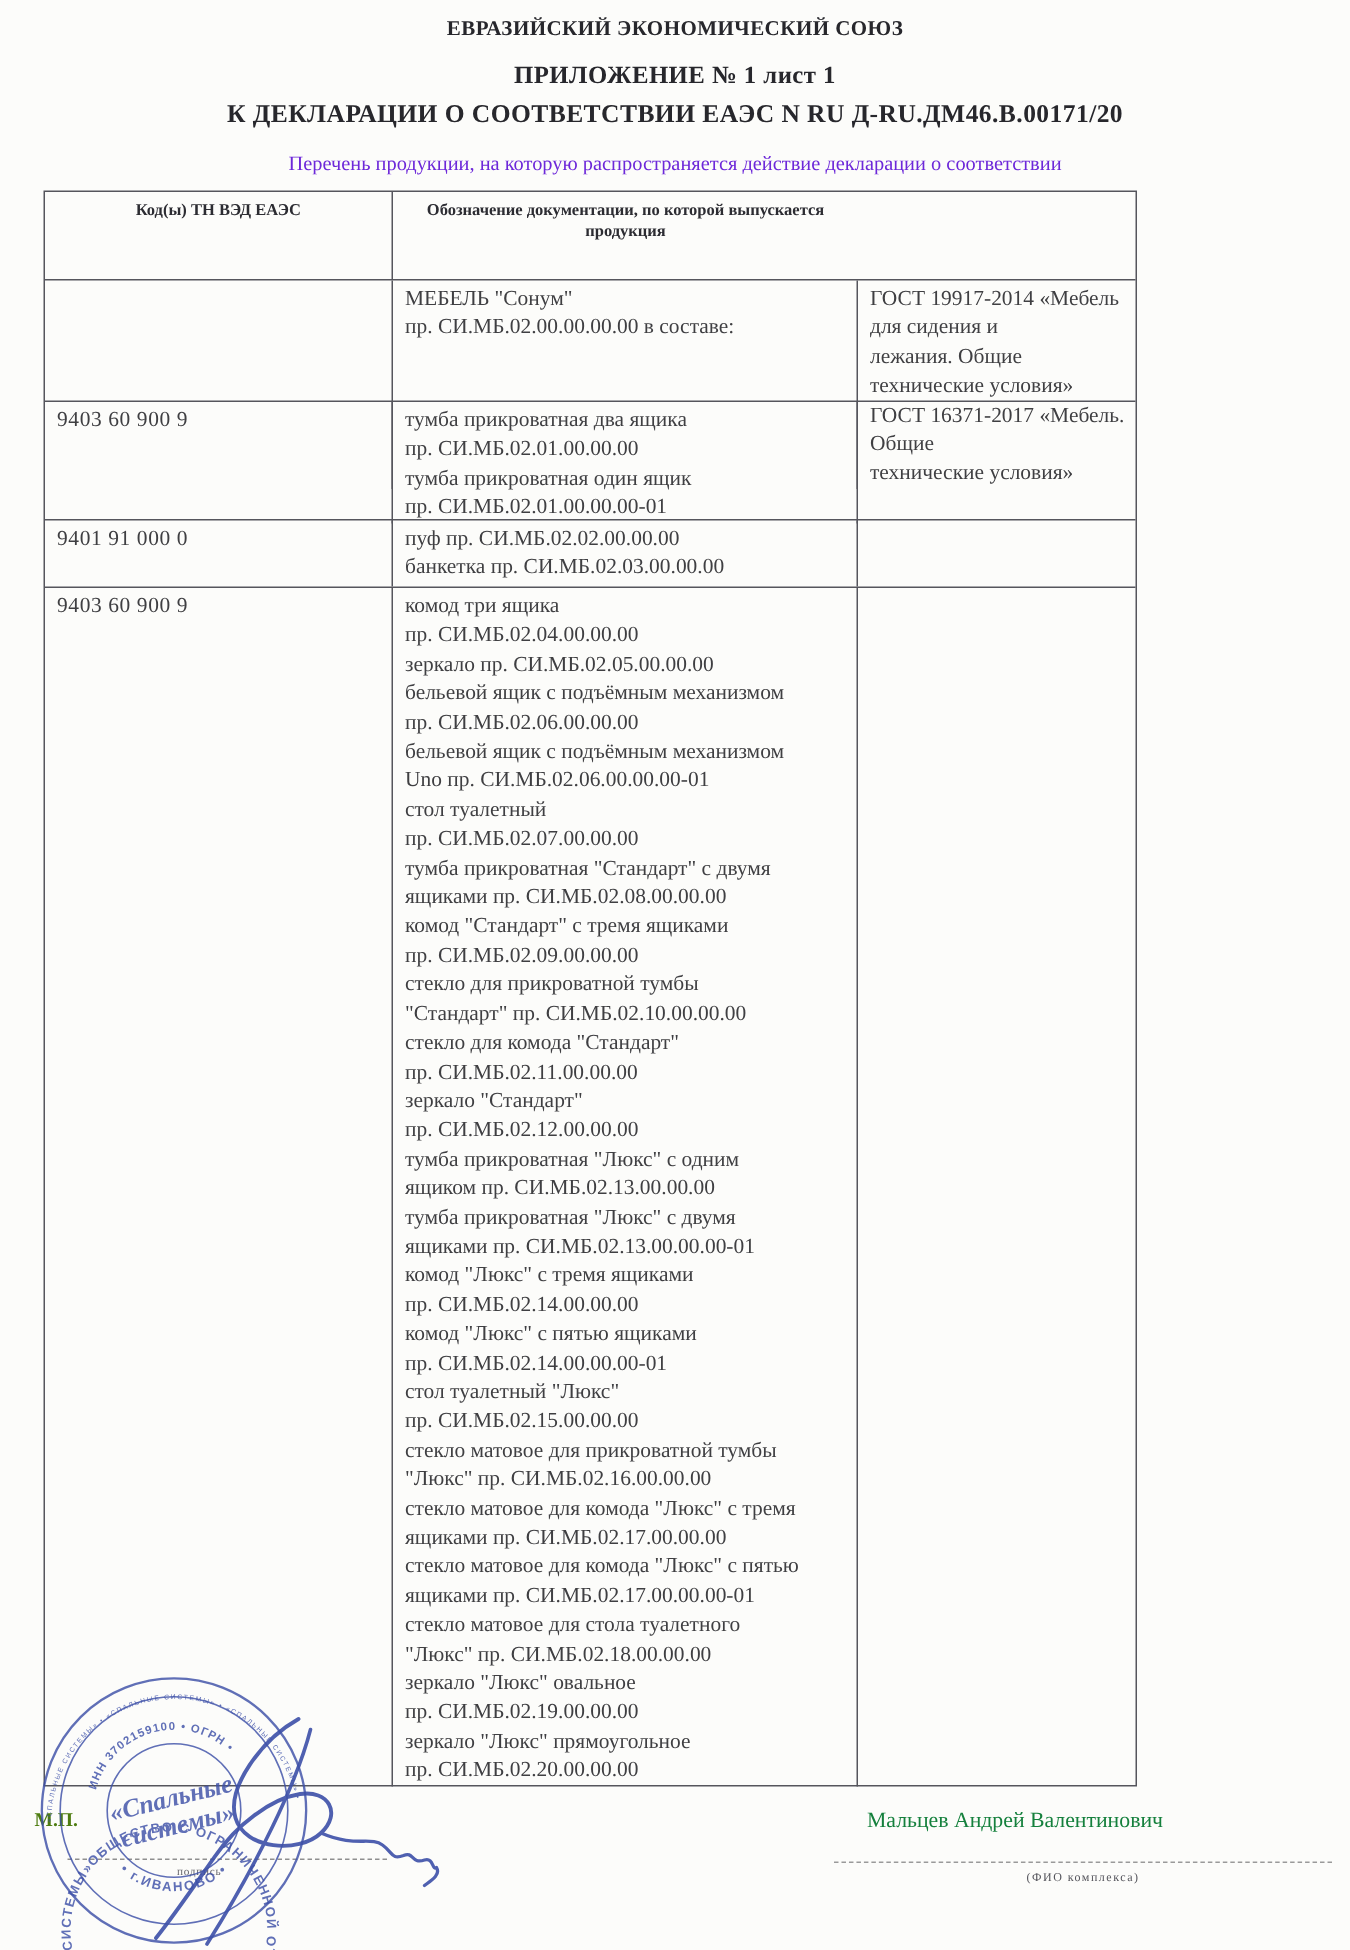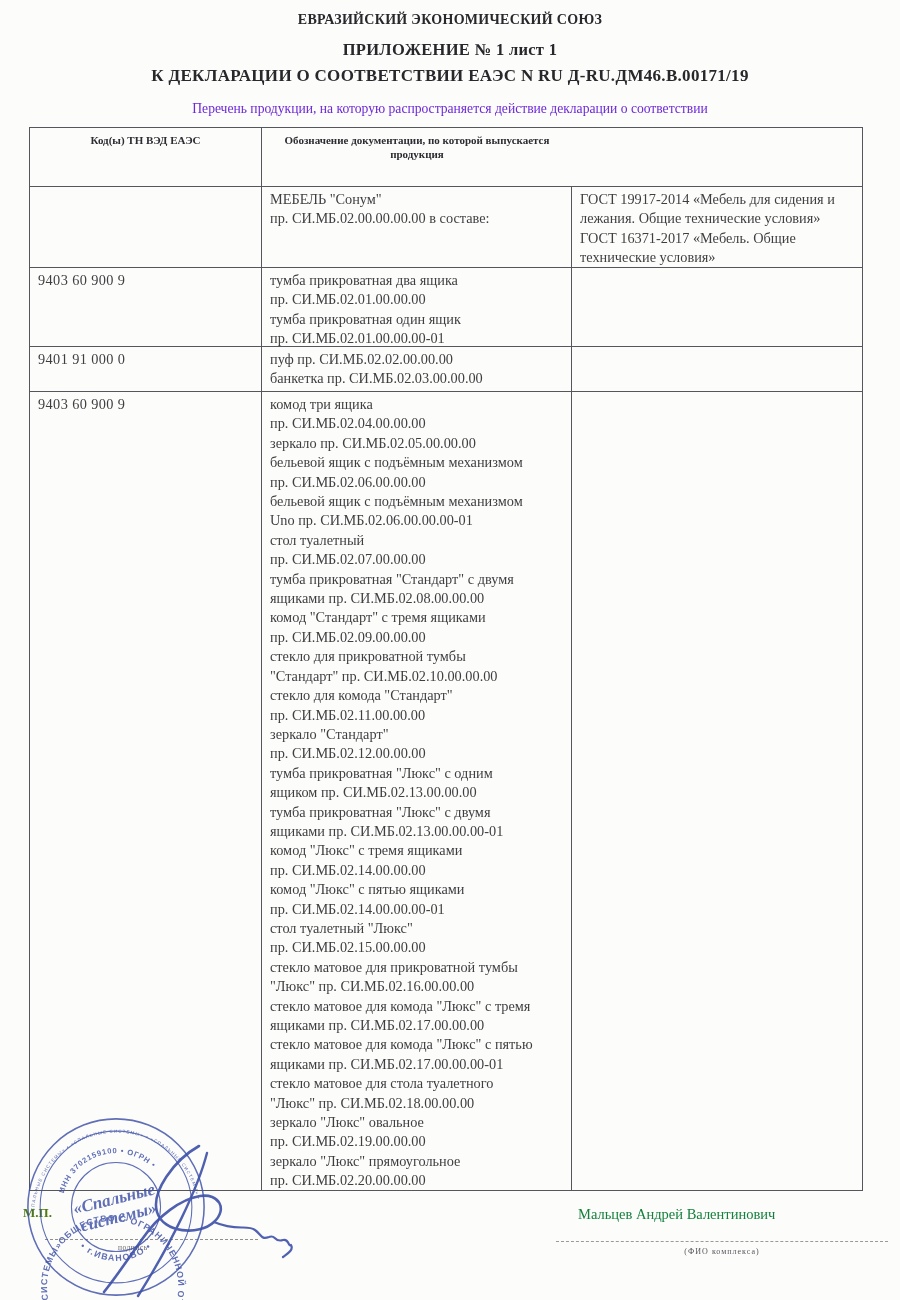--- a/index.html
+++ b/index.html
@@ -9,21 +9,21 @@
     font-family:"Liberation Serif","DejaVu Serif",serif;color:#3f3f42;
   }
   .abs{position:absolute;}
   
   .doc-title{left:0;width:100%;text-align:center;font-weight:bold;color:#27272c;letter-spacing:.3px;}
   .t1{top:12px;font-size:14px;}
   .t2{top:40px;font-size:16.5px;}
   .t3{top:66px;font-size:17px;}
   .subtitle{top:101px;left:0;width:100%;text-align:center;font-size:13.6px;color:#6d28d9;}
   
-  .decl-table{left:29px;top:127px;width:834px;border:1.7px solid #55555c;box-sizing:border-box;background:transparent;}
+  .decl-table{left:29px;top:127px;width:729px;border:1.7px solid #55555c;box-sizing:border-box;background:transparent;}
   .trow{display:grid;grid-template-columns:232px 310px 1fr;border-bottom:1.4px solid #55555c;}
   .trow:last-child{border-bottom:none;}
   .cell{border-right:1.4px solid #55555c;box-sizing:border-box;padding:3px 6px 0 8px;
         font-size:14.3px;line-height:19.4px;white-space:pre-line;}
   .cell:last-child{border-right:none;}
   .hcell{font-size:11px;font-weight:bold;text-align:center;line-height:14px;padding:5px 10px 0 10px;color:#2c2c32;white-space:normal;}
   .h-head{height:58px;}
   .h-r1{height:80px;}
   .h-r2{height:78px;}
   .h-r3{height:44px;}
@@ -40,21 +40,21 @@
   .sign-svg{left:0;top:1100px;pointer-events:none;}
   .stamp-center{font-family:"Liberation Serif",serif;font-style:italic;font-weight:bold;}
 </style>
 </head>
 <body>
 
 <div class="page">
 
   <div class="abs doc-title t1">ЕВРАЗИЙСКИЙ ЭКОНОМИЧЕСКИЙ СОЮЗ</div>
   <div class="abs doc-title t2">ПРИЛОЖЕНИЕ № 1 лист 1</div>
-  <div class="abs doc-title t3">К ДЕКЛАРАЦИИ О СООТВЕТСТВИИ ЕАЭС N RU Д-RU.ДМ46.В.00171/19</div>
+  <div class="abs doc-title t3">К ДЕКЛАРАЦИИ О СООТВЕТСТВИИ ЕАЭС N RU Д-RU.ДМ46.В.00171/20</div>
   <div class="abs subtitle">Перечень продукции, на которую распространяется действие декларации о соответствии</div>
 
   <div class="abs decl-table">
     <div class="trow h-head">
       <div class="cell hcell">Код(ы) ТН ВЭД ЕАЭС</div>
       <div class="cell hcell">Обозначение документации, по которой выпускается продукция</div>
     </div>
     <div class="trow h-r1">
       <div class="cell code-cell"></div>
       <div class="cell">МЕБЕЛЬ "Сонум"

